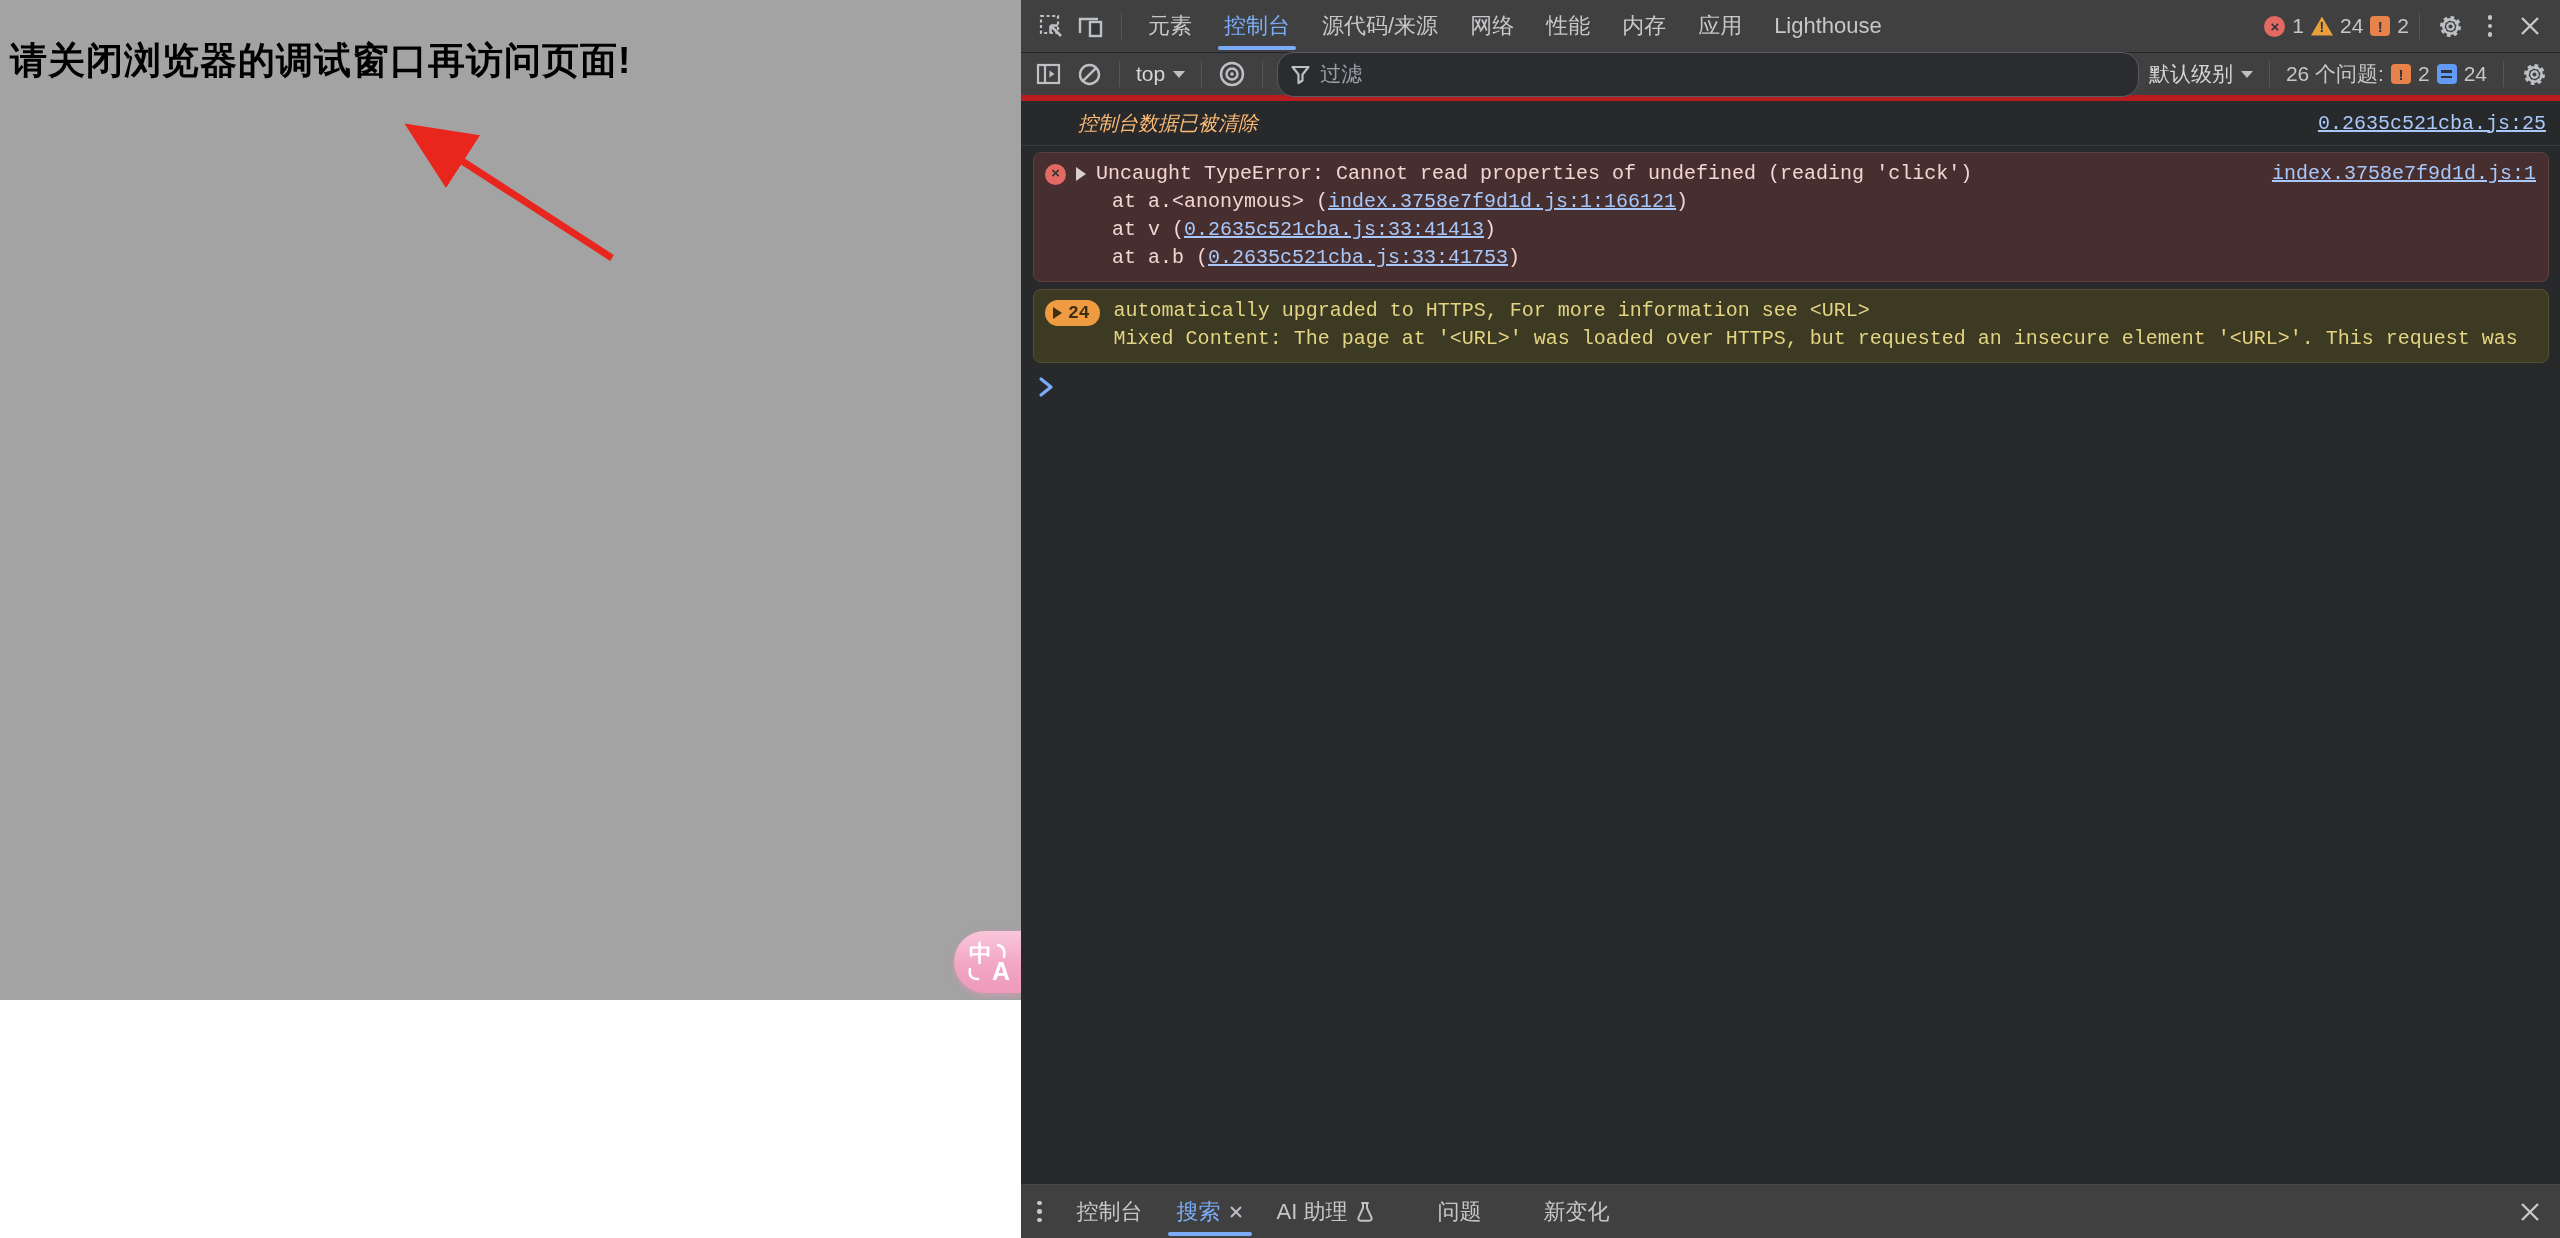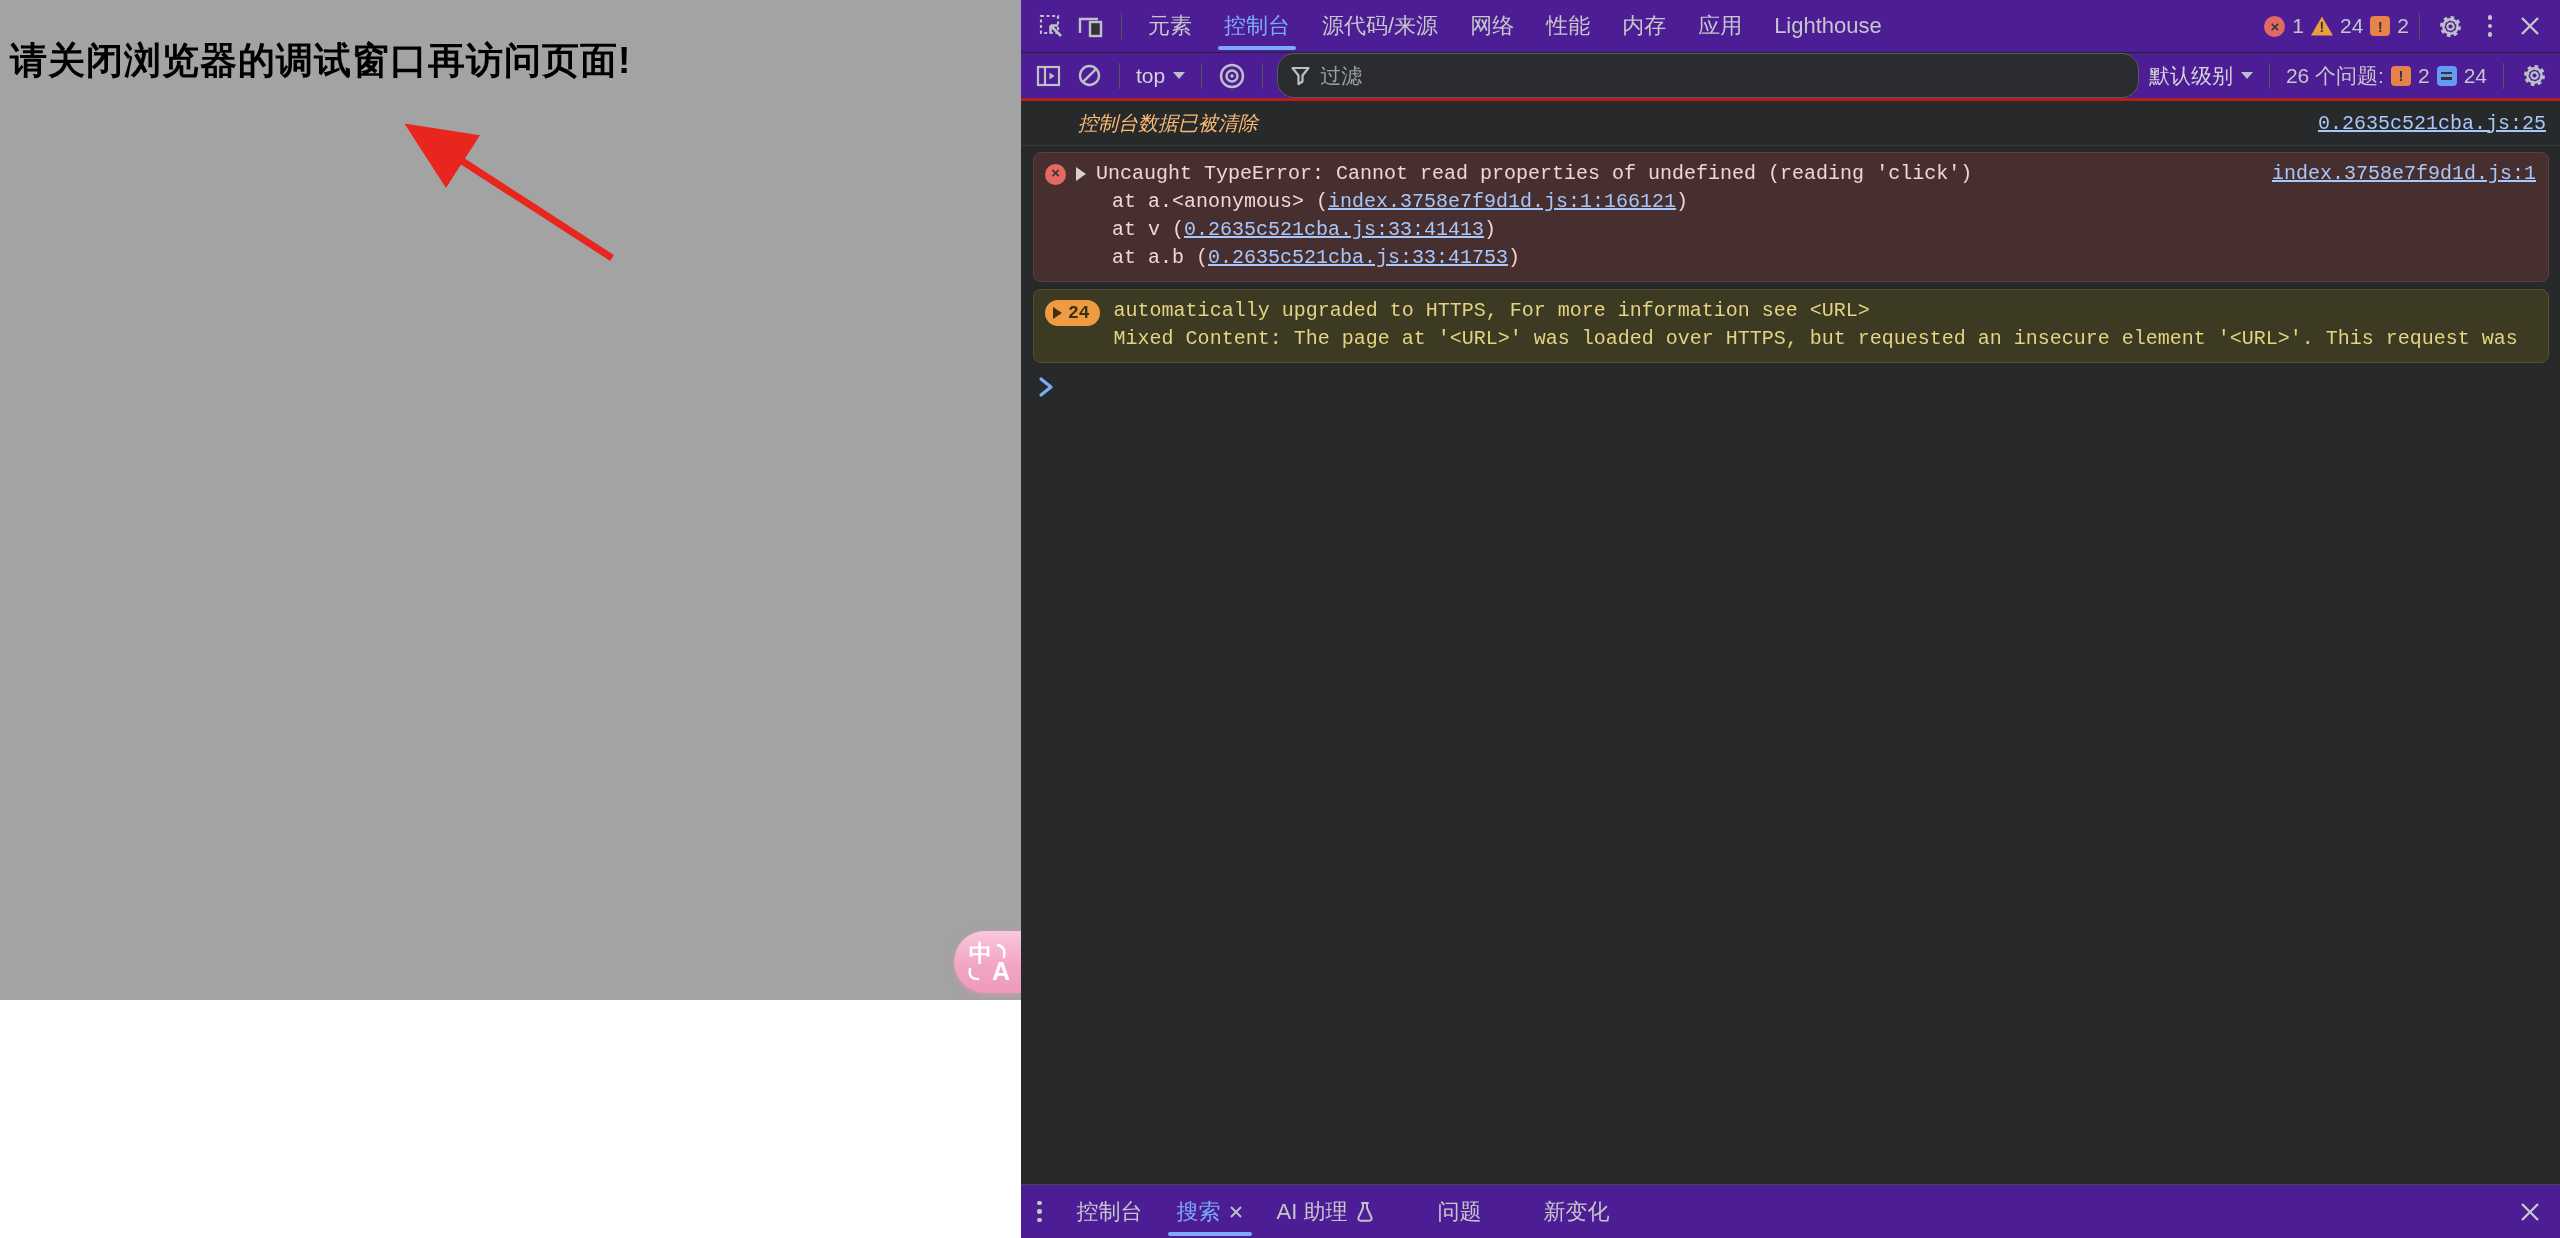--- a/index.html
+++ b/index.html
@@ -17,23 +17,23 @@
                     background:linear-gradient(180deg,#f9c6da 0%,#f2a6c4 55%,#ef9abb 100%);
                     box-shadow:0 2px 6px rgba(240,150,185,.55); }
   .translate-pill .zh { position:absolute; left:15px; top:7px;  color:#fff; font-size:23px; font-weight:bold; }
   .translate-pill .en { position:absolute; left:38px; top:26px; color:#fff; font-size:25px; font-weight:bold; }
   .translate-pill svg { position:absolute; left:10px; top:8px; }
 
   
   .devtools { width:1539px; height:1238px; display:flex; flex-direction:column;
               background:#28292a; color:#c5c7ca; }
 
-  .bar { background:#4c1d95; display:flex; align-items:center; flex:none; }
+  .bar { background:#404040; display:flex; align-items:center; flex:none; }
   .tabbar   { height:53px; border-bottom:1px solid #242528; padding-left:10px; }
-  .toolbar  { height:48px; border-bottom:3px solid #b91c1c; padding-left:8px; }
+  .toolbar  { height:48px; border-bottom:6px solid #b91c1c; padding-left:8px; }
   .drawer   { height:54px; border-top:1px solid #47484b; }
 
   .sep { width:1px; height:26px; background:#55565a; margin:0 10px; flex:none; }
   .icon-btn { display:flex; align-items:center; justify-content:center;
               width:40px; height:40px; flex:none; cursor:pointer; }
 
   .tab { position:relative; height:100%; display:flex; align-items:center;
          padding:0 16px; font-size:22px; color:#c5c7ca; cursor:pointer; white-space:nowrap; }
   .tab.active { color:#7cacf8; }
   .tab.active .tab-underline { position:absolute; left:10px; right:10px; bottom:2px;

